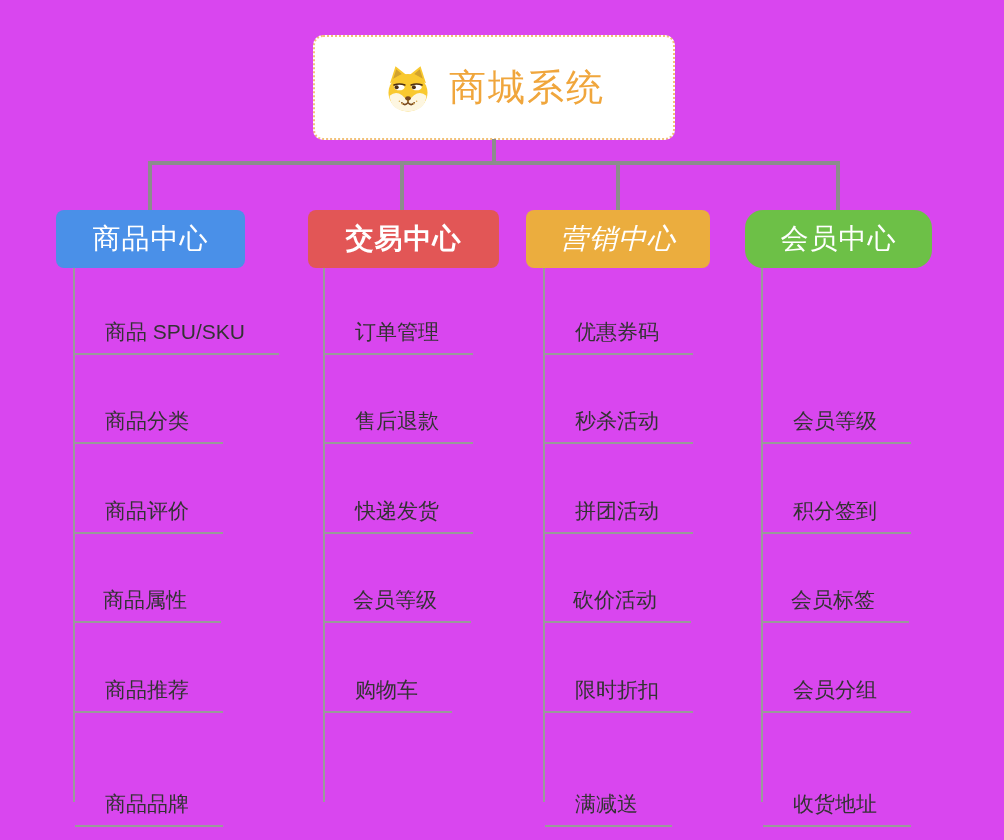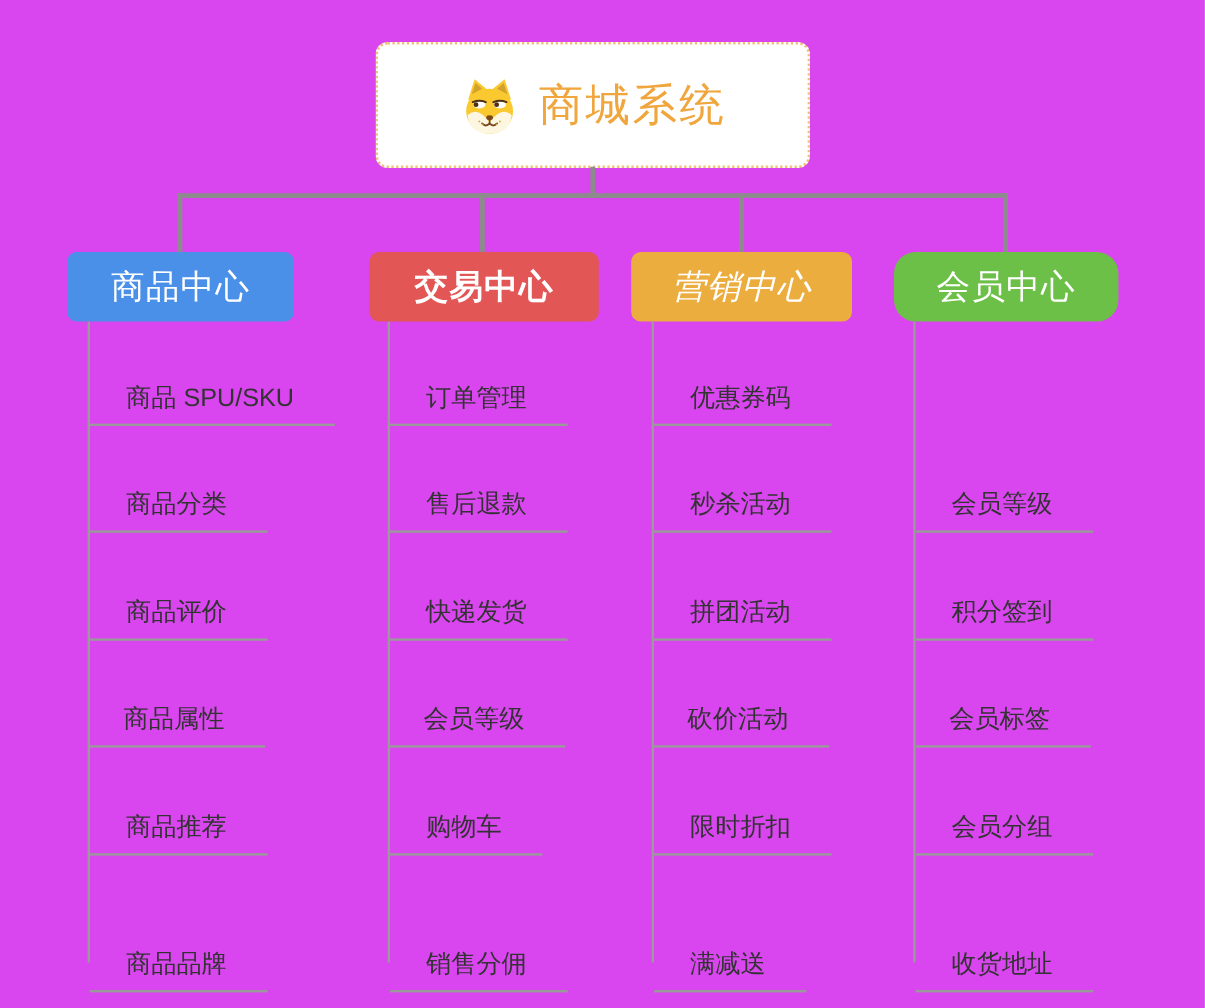--- a/index.html
+++ b/index.html
@@ -119,21 +119,20 @@
     <div class="child r5">商品推荐</div>
     <div class="child r6">商品品牌</div>
   </div>
 
   <div class="column col-b">
     <div class="child r1">订单管理</div>
     <div class="child r2">售后退款</div>
     <div class="child r3">快递发货</div>
     <div class="child r4">会员等级</div>
     <div class="child r5">购物车</div>
-    <div class="child r6">销售分佣</div>
   </div>
 
   <div class="column col-c">
     <div class="child r1">优惠券码</div>
     <div class="child r2">秒杀活动</div>
     <div class="child r3">拼团活动</div>
     <div class="child r4">砍价活动</div>
     <div class="child r5">限时折扣</div>
     <div class="child r6">满减送</div>
   </div>

